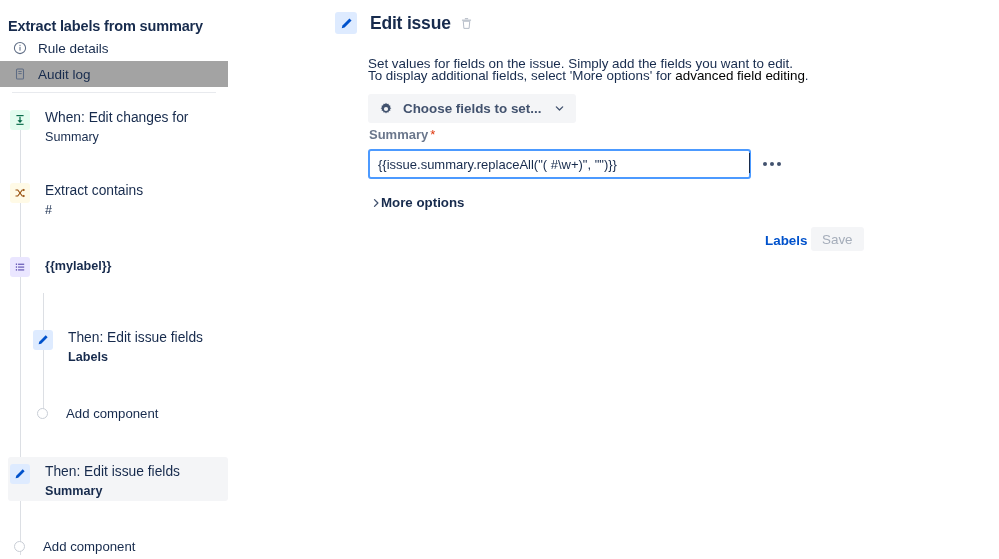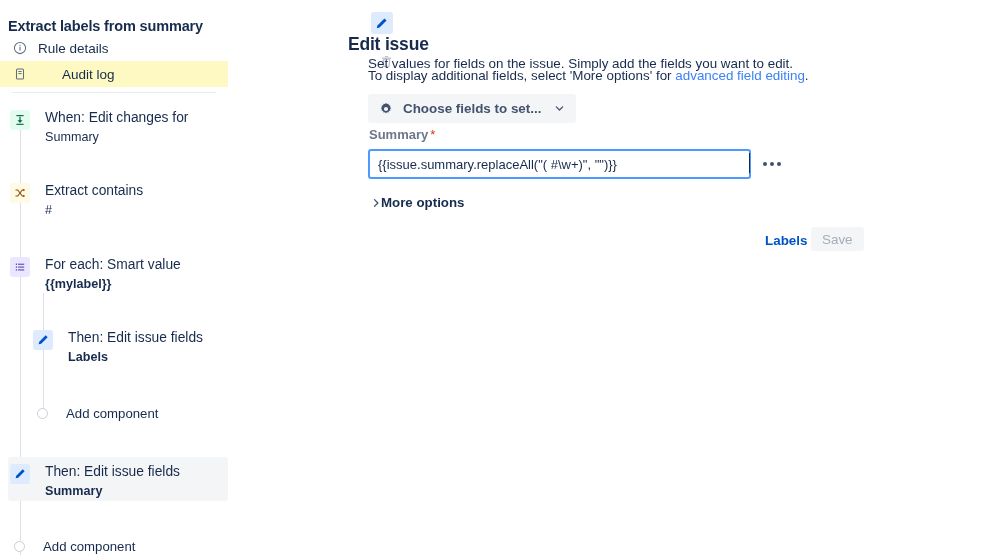--- a/index.html
+++ b/index.html
@@ -22,21 +22,21 @@
   .rule-title {
     position: absolute; left: 8px; top: 10px;
     font-size: 14.5px; font-weight: bold;
     color: #172b4d; letter-spacing: -0.15px; margin-top: 8px;
   }
   .nav-item {
     position: absolute; left: 0; width: 228px; height: 26px;
     display: flex; align-items: center;
     padding-left: 12px;
   }
-  .nav-item.selected { background: #fef9c3; gap: 24px; }
+  .nav-item.selected { background: #a3a3a3; }
   .nav-icon {
     width: 16px; height: 16px; margin-right: 10px;
     display: flex; align-items: center; justify-content: center;
     color: #42526e; flex: 0 0 16px;
   }
   .nav-label { font-size: 13.5px; color: #172b4d; }
 
   .divider {
     position: absolute; left: 12px; top: 92px;
     width: 204px; height: 1px; background: #e8eaee;
@@ -78,36 +78,36 @@
     border: 1.4px solid #c9ced6; background: #fff;
     flex: 0 0 11px;
   }
   .addcomp .lbl {
     margin-left: 18px; font-size: 13.2px; color: #172b4d;
   }
 
   
   .main { position: absolute; left: 335px; top: 0; width: 664px; height: 559px; }
 
-  .head-row { position: absolute; left: 0; top: 12px; display: flex; align-items: center; flex-direction: column; }
+  .head-row { position: absolute; left: 0; top: 12px; display: flex; align-items: center; }
   .head-badge {
     width: 22px; height: 22px; border-radius: 3px; background: #deebff;
     color: #0052cc; display: flex; align-items: center; justify-content: center;
     flex: 0 0 22px;
   }
   .head-title {
     margin-left: 13px; font-size: 17.5px; font-weight: bold;
     color: #172b4d; letter-spacing: -0.2px;
   }
   .trash-btn { margin-left: 9px; color: #b3bac5; display: flex; align-items: center; }
 
   .desc {
     position: absolute; left: 33px; font-size: 13.4px; color: #172b4d;
   }
-  .desc a { color: #3b82f6; text-decoration: none; margin-top: 40px; }
+  .desc a { color: #000000; text-decoration: none; margin-top: 40px; }
 
   .choose-btn {
     position: absolute; left: 33px; top: 94px;
     height: 29px; background: #f4f5f7; border-radius: 3px;
     display: flex; align-items: center; padding: 0 11px;
     border: none; cursor: pointer;
   }
   .choose-btn .gear { color: #42526e; display:flex; align-items:center; }
   .choose-btn .txt { margin-left: 10px; font-size: 13.4px; color: #42526e; font-weight: 700; }
   .choose-btn .chev { margin-left: 13px; color: #42526e; display:flex; align-items:center; }
@@ -236,21 +236,20 @@
         <svg width="12" height="12" viewBox="0 0 16 16">
           <rect x="2.4" y="3.4" width="1.7" height="1.7" fill="#5243aa"></rect>
           <rect x="5.4" y="3.6" width="8.2" height="1.4" fill="#5243aa"></rect>
           <rect x="2.4" y="7.2" width="1.7" height="1.7" fill="#5243aa"></rect>
           <rect x="5.4" y="7.4" width="8.2" height="1.4" fill="#5243aa"></rect>
           <rect x="2.4" y="11" width="1.7" height="1.7" fill="#5243aa"></rect>
           <rect x="5.4" y="11.2" width="8.2" height="1.4" fill="#5243aa"></rect>
         </svg>
       </span>
       <span class="comp-text">
-        <span class="comp-title" style="display:block">For each: Smart value</span>
         <span class="comp-sub" style="display:block">{{mylabel}}</span>
       </span>
     </div>
 
     <div class="comp" style="left:33px; top:329px;">
       <span class="comp-badge badge-action">
         <svg width="12" height="12" viewBox="0 0 16 16">
           <path d="M11.6 1.8 L14.2 4.4 L5.6 13 L2.2 13.8 L3 10.4 Z" fill="#0052cc"></path>
         </svg>
       </span>

